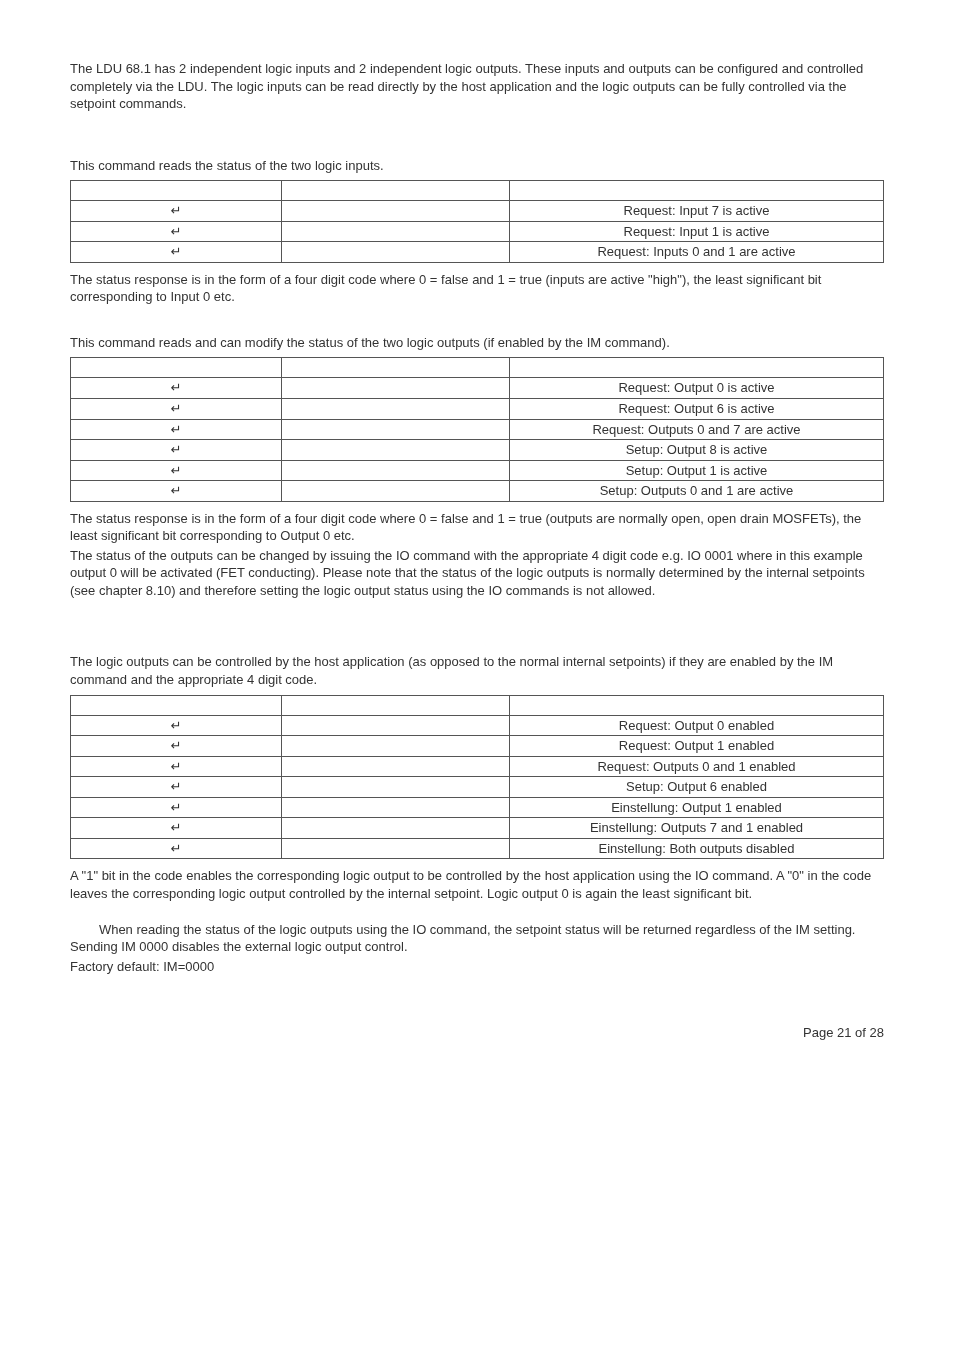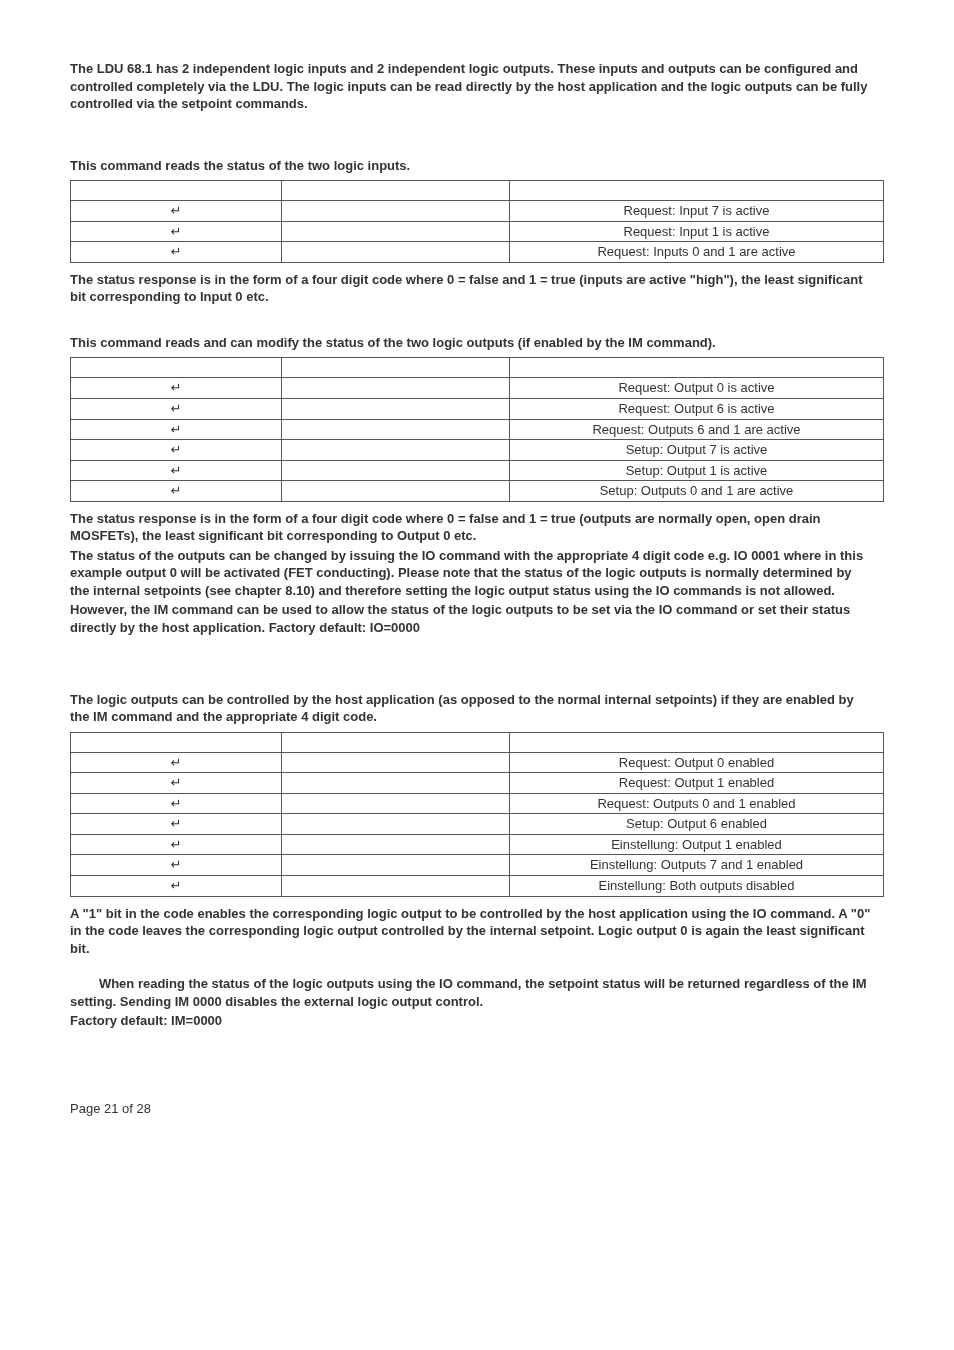--- a/index.html
+++ b/index.html
@@ -7,21 +7,20 @@
   font-size: 13px;
   color: #333;
   margin: 0;
   padding: 60px 70px 40px 70px;
   width: 954px;
   box-sizing: border-box;
   line-height: 1.35;
 }
 p {
   margin: 0 12px 2px 0;
-  font-weight: bold;
 }
 .para-block {
   margin-bottom: 18px;
 }
 table {
   border-collapse: collapse;
   width: 100%;
   margin: 6px 0 8px 0;
   font-size: 13px;
 }
@@ -34,22 +33,22 @@
 .col-1 { width: 26%; }
 .col-2 { width: 28%; }
 .col-3 { width: 46%; }
 .enter {
   font-family: "DejaVu Sans", Arial, sans-serif;
 }
 .section-gap {
   height: 26px;
 }
 .footer {
-  text-align: left;
-  margin-top: 70px;
+  text-align: right;
+  margin-top: 49px;
   font-size: 13px;
 }
 </style>
 </head>
 <body>
 
 <div class="para-block">
   <p>The LDU 68.1 has 2 independent logic inputs and 2 independent logic outputs. These inputs and outputs can be configured and controlled completely via the LDU. The logic inputs can be read directly by the host application and the logic outputs can be fully controlled via the setpoint commands.</p>
 </div>
 
@@ -101,44 +100,43 @@
     <td>Request: Output 0 is active</td>
   </tr>
   <tr>
     <td class="enter">↵</td>
     <td></td>
     <td>Request: Output 6 is active</td>
   </tr>
   <tr>
     <td class="enter">↵</td>
     <td></td>
-    <td>Request: Outputs 6 and 1 are active</td>
+    <td>Request: Outputs 0 and 7 are active</td>
   </tr>
   <tr>
     <td class="enter">↵</td>
     <td></td>
-    <td>Setup: Output 7 is active</td>
+    <td>Setup: Output 8 is active</td>
   </tr>
   <tr>
     <td class="enter">↵</td>
     <td></td>
     <td>Setup: Output 1 is active</td>
   </tr>
   <tr>
     <td class="enter">↵</td>
     <td></td>
     <td>Setup: Outputs 0 and 1 are active</td>
   </tr>
 </tbody>
   </table>
 
 <div class="para-block">
   <p>The status response is in the form of a four digit code where 0 = false and 1 = true (outputs are normally open, open drain MOSFETs), the least significant bit corresponding to Output 0 etc.</p>
   <p>The status of the outputs can be changed by issuing the IO command with the appropriate 4 digit code e.g. IO 0001 where in this example output 0 will be activated (FET conducting). Please note that the status of the logic outputs is normally determined by the internal setpoints (see chapter 8.10) and therefore setting the logic output status using the IO commands is not allowed.</p>
-  <p>However, the IM command can be used to allow the status of the logic outputs to be set via the IO command or set their status directly by the host application. Factory default: IO=0000</p>
 </div>
 
 <div class="section-gap"></div>
 <div style="height:10px"></div>
 
 <p>The logic outputs can be controlled by the host application (as opposed to the normal internal setpoints) if they are enabled by the IM command and the appropriate 4 digit code.</p>
 
 <table>
   <tbody>
       <tr>

